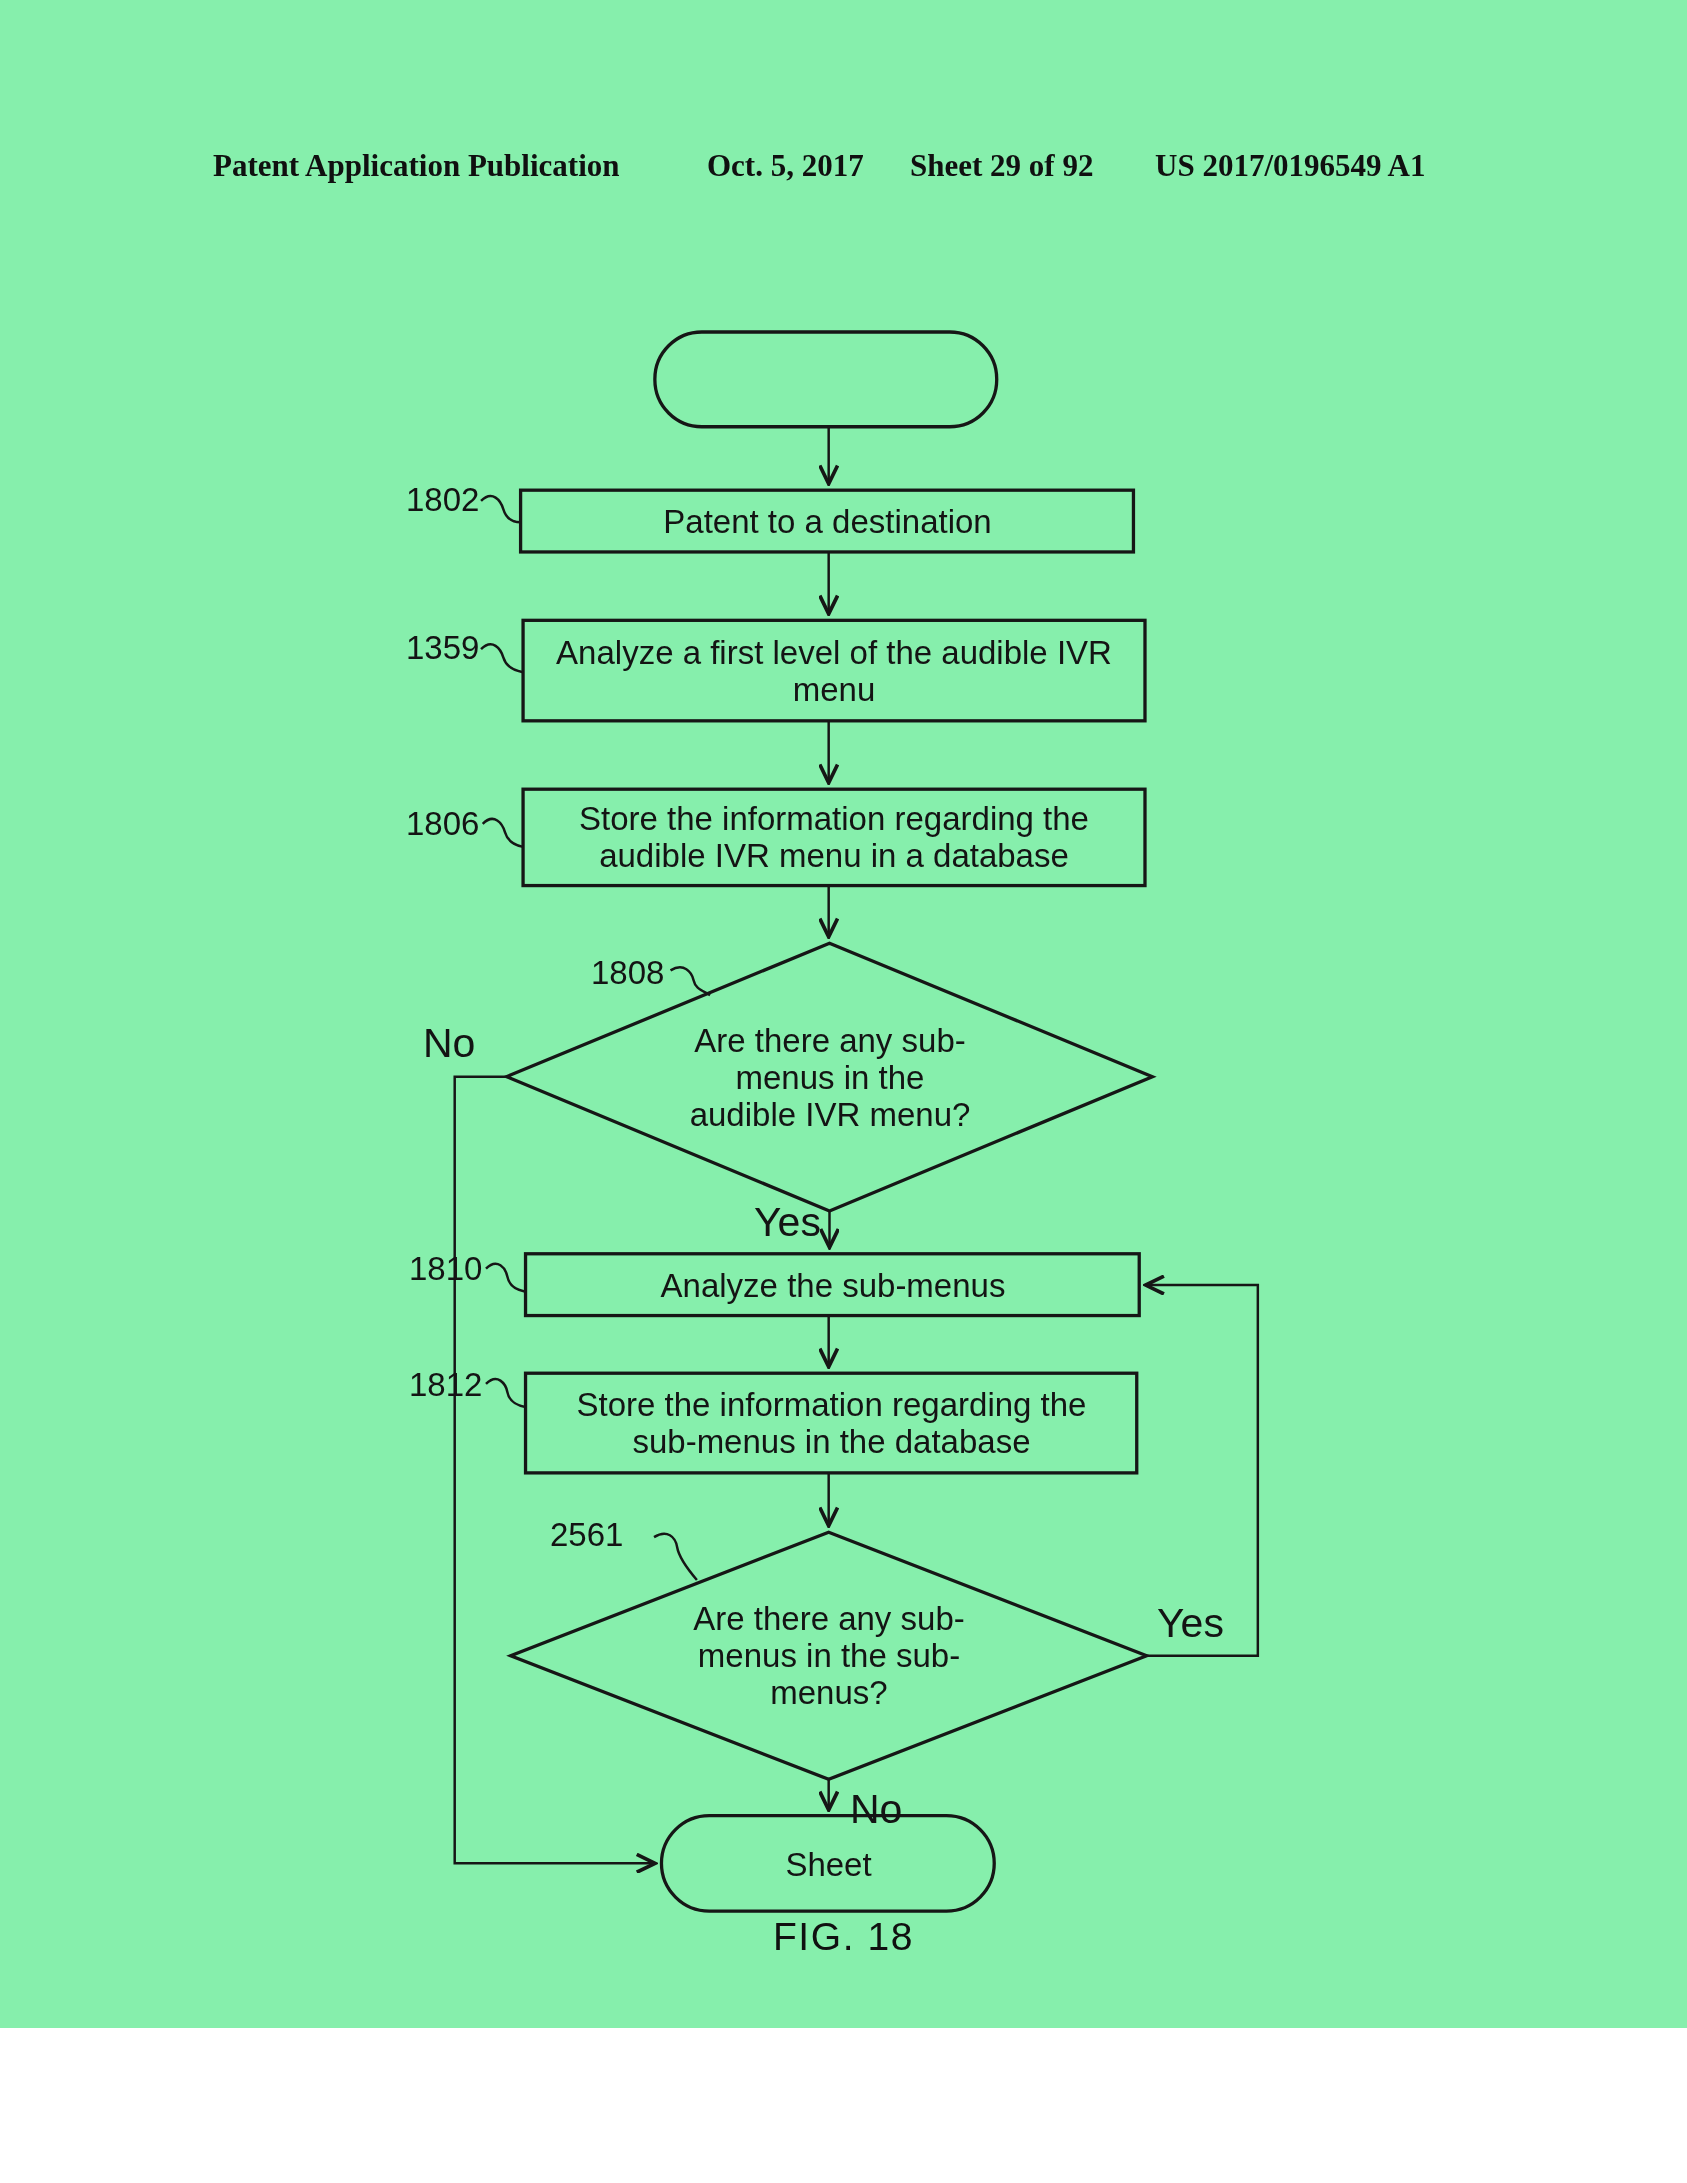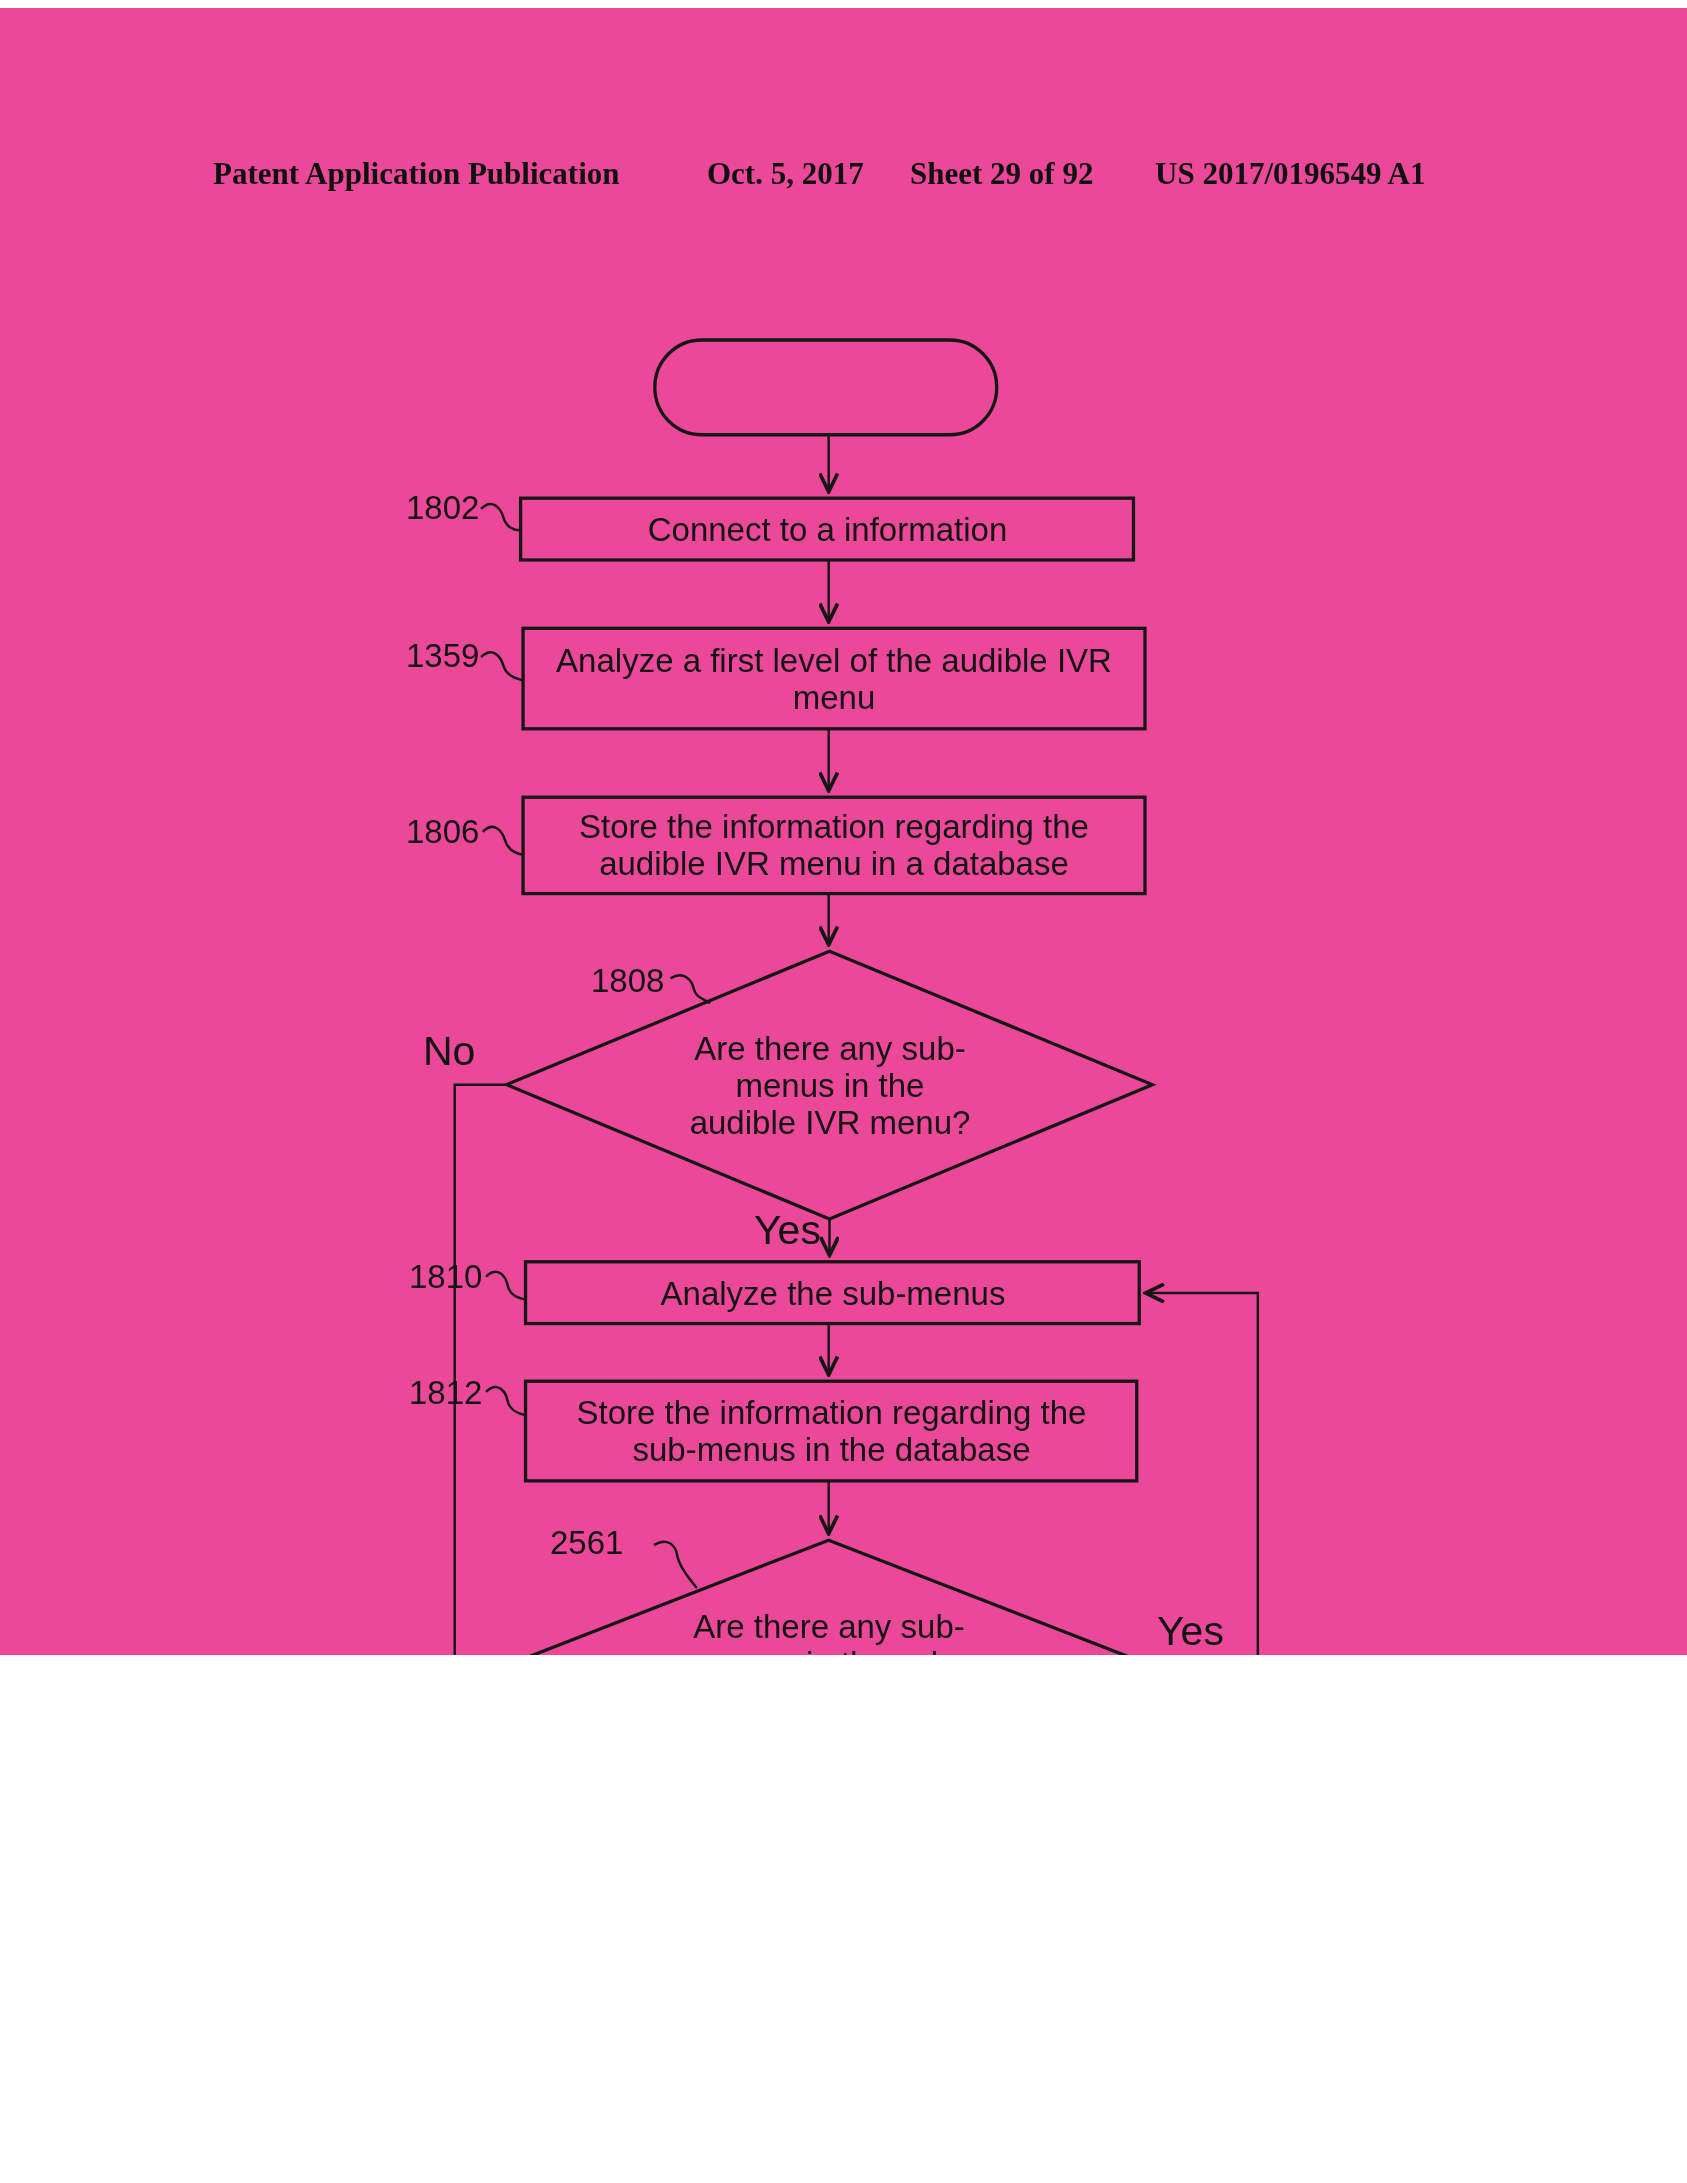--- a/index.html
+++ b/index.html
@@ -1,17 +1,17 @@
 <!DOCTYPE html>
 <html style="font-size:13px"><head>
 <meta charset="utf-8">
 <style>
   html,body{margin:0;padding:0;background:#ffffff;}
-  .page{position:relative;width:1687px;height:1647px;background:#ec4899;overflow:hidden;
-        font-family:"Liberation Sans", sans-serif;color:#141414;margin-top:8px;}
+  .page{position:relative;width:1687px;height:2028px;background:#86efac;overflow:hidden;
+        font-family:"Liberation Sans", sans-serif;color:#141414;}
   .hdr{position:absolute;top:148px;font-family:"Liberation Serif", serif;font-weight:700;
        font-size:31px;white-space:nowrap;color:#101010;}
   svg.flow{position:absolute;left:0;top:0;width:1687px;height:2183px;}
   .txt{position:absolute;display:flex;align-items:center;justify-content:center;
        text-align:center;font-size:33px;line-height:37px;white-space:pre-line;color:#141414;}
   .ref{position:absolute;font-size:33px;line-height:33px;color:#141414;white-space:nowrap;}
   .elabel{position:absolute;font-size:41px;line-height:33px;color:#141414;white-space:nowrap;}
   .caption{position:absolute;left:720px;top:1915px;width:247px;text-align:center;
            font-size:39px;font-weight:400;letter-spacing:1.6px;color:#101010;}
 </style>
@@ -58,21 +58,21 @@
       <path d="M584,608 c14,-14 24,0 27,10 c3,10 10,16 21,16"></path>
       <path d="M584,788 c14,-14 24,0 27,10 c3,10 12,16 24,18"></path>
       <path d="M586,1000 c14,-14 24,0 27,10 c3,10 10,16 22,18"></path>
       <path d="M814,1178 c16,-10 26,2 28,12 c2,10 10,12 20,18"></path>
       <path d="M590,1540 c14,-14 24,0 26,10 c2,10 10,16 22,18"></path>
       <path d="M590,1680 c14,-14 24,0 26,10 c2,10 10,16 22,18"></path>
       <path d="M794,1866 c16,-10 26,0 28,12 c2,12 12,26 24,40"></path>
     </g>
   </svg>
 
-  <div class="txt" style="left:521px;top:490px;width:613px;height:62px">Connect to a information</div>
+  <div class="txt" style="left:521px;top:490px;width:613px;height:62px">Patent to a destination</div>
   <div class="txt" style="left:523px;top:620px;width:622px;height:101px">Analyze a first level of the audible IVR
 menu</div>
   <div class="txt" style="left:523px;top:789px;width:622px;height:96px">Store the information regarding the
 audible IVR menu in a database</div>
   <div class="txt" style="left:665px;top:943px;width:330px;height:268px">Are there any sub-
 menus in the
 audible IVR menu?</div>
   <div class="txt" style="left:526px;top:1254px;width:614px;height:62px">Analyze the sub-menus</div>
   <div class="txt" style="left:526px;top:1373px;width:611px;height:100px">Store the information regarding the
 sub-menus in the database</div>

